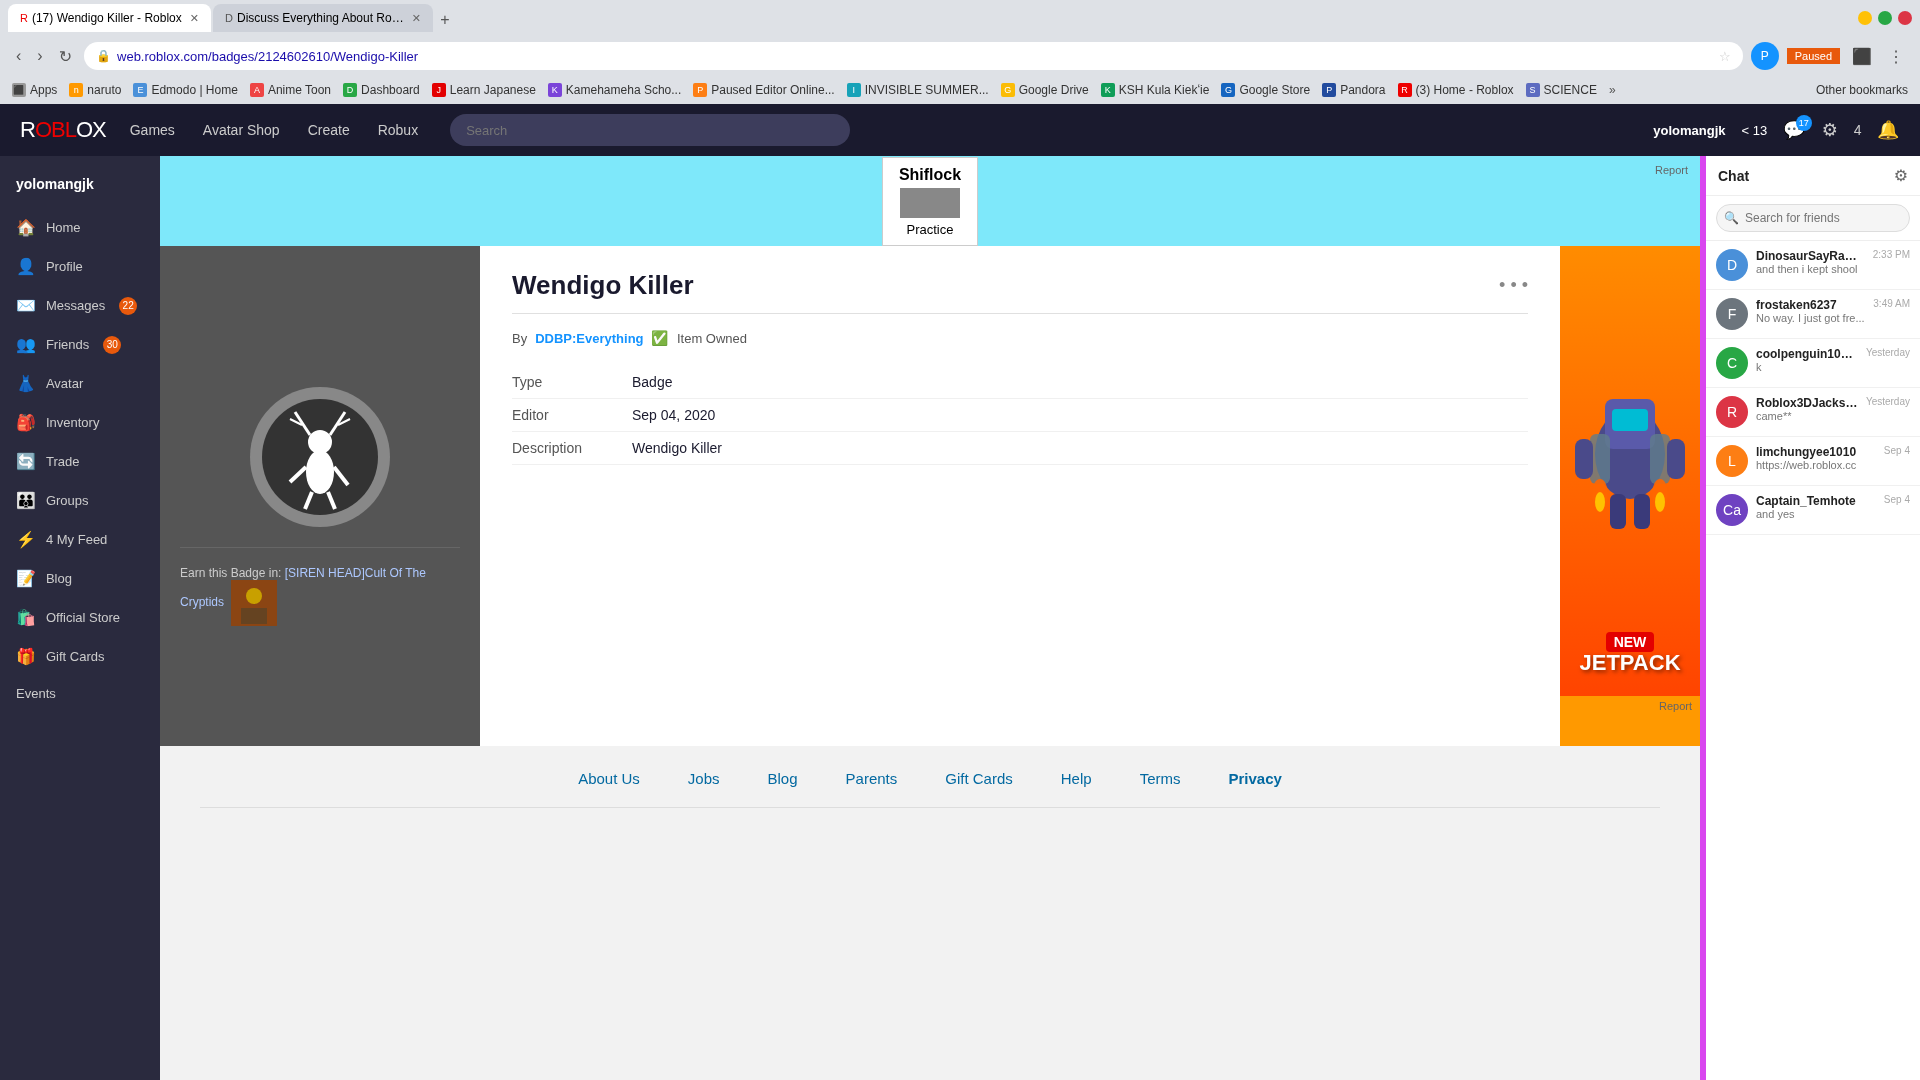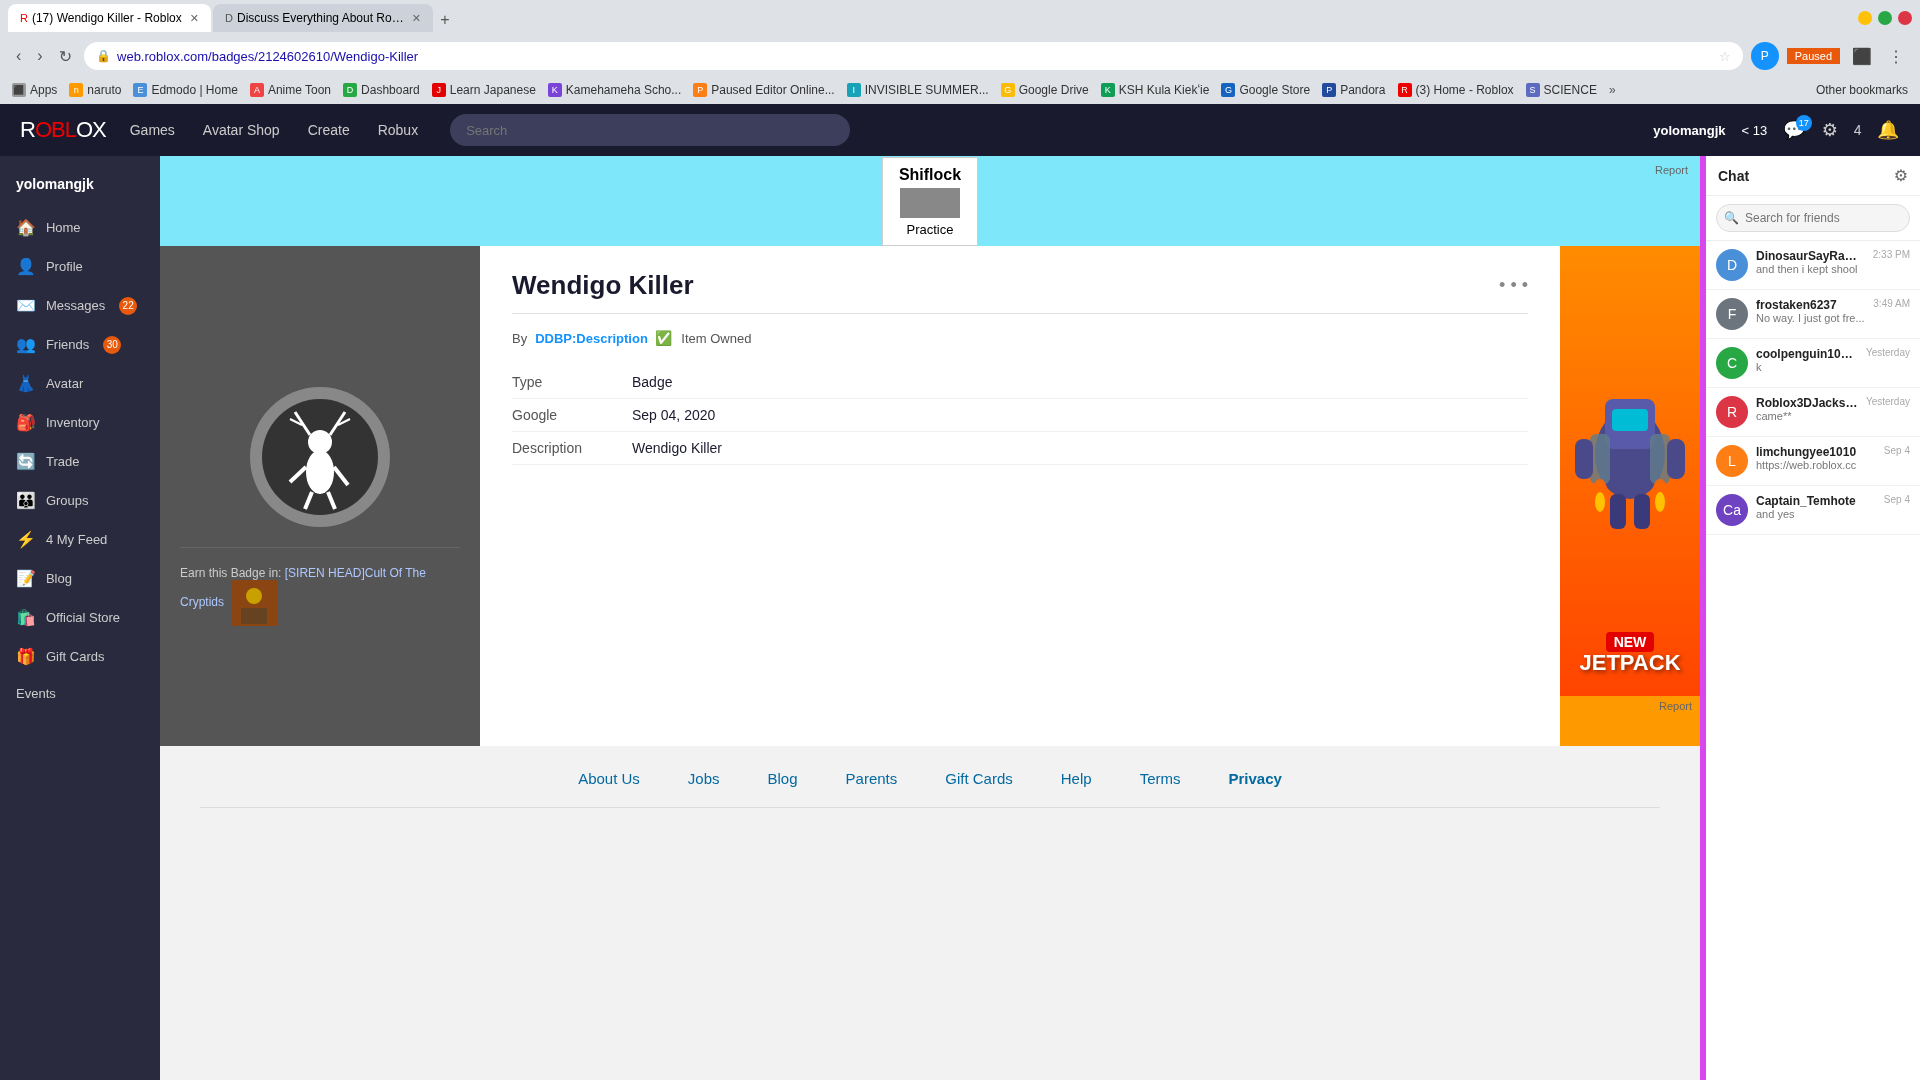--- a/index.html
+++ b/index.html
@@ -380,33 +380,33 @@
         </div>
 
         <div class="badge-info-area">
           <div class="badge-title-row">
             <h1 class="badge-title">Wendigo Killer</h1>
             <span class="badge-menu-dots">• • •</span>
           </div>
 
           <div class="badge-by-row">
             <span class="badge-by-label">By</span>
-            <a class="badge-creator">DDBP:Description</a>
+            <a class="badge-creator">DDBP:Everything</a>
             <span class="owned-check">✅</span>
             <span class="badge-owned">Item Owned</span>
           </div>
 
           <table class="badge-table">
             <tbody>
                 <tr>
               <td>Type</td>
               <td>Badge</td>
             </tr>
             <tr>
-              <td>Google</td>
+              <td>Editor</td>
               <td>Sep 04, 2020</td>
             </tr>
             <tr>
               <td>Description</td>
               <td>Wendigo Killer</td>
             </tr>
           </tbody>
             </table>
         </div>
 

